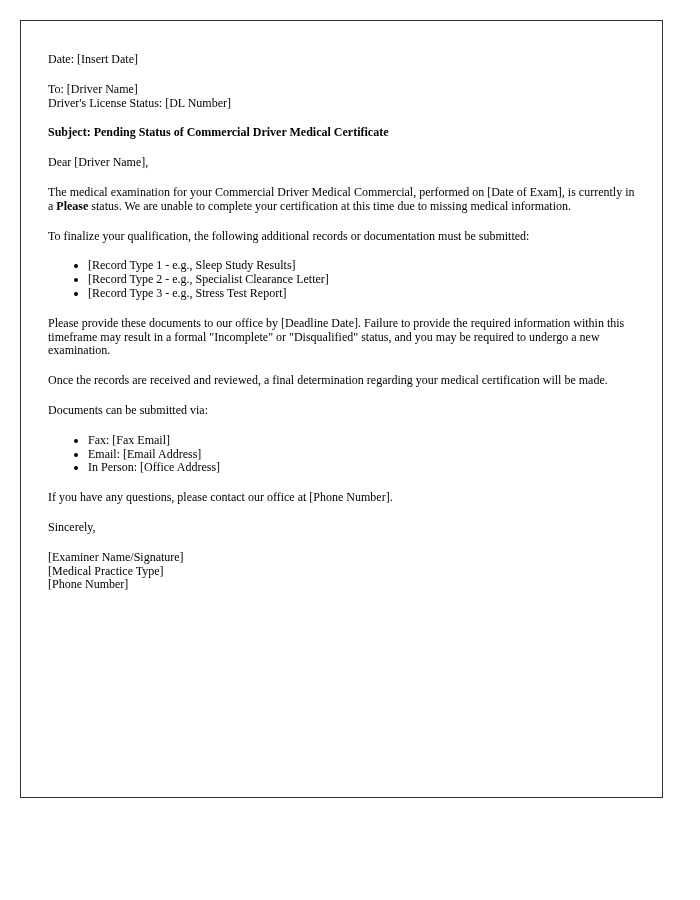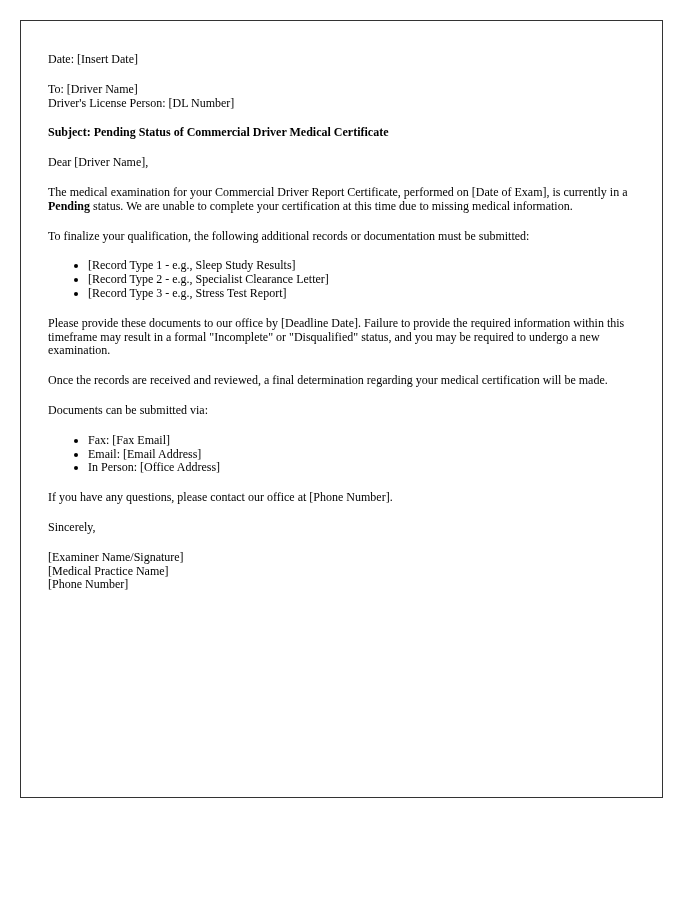--- a/index.html
+++ b/index.html
@@ -54,28 +54,28 @@
 </head>
 <body>
 
 <div class="page">
   <div class="letter">
 
     <p>Date: [Insert Date]</p>
 
     <p>
       <span class="ln">To: [Driver Name]</span>
-      <span class="ln">Driver's License Person: [DL Number]</span>
+      <span class="ln">Driver's License Status: [DL Number]</span>
     </p>
 
     <p class="subject">Subject: Pending Status of Commercial Driver Medical Certificate</p>
 
     <p>Dear [Driver Name],</p>
 
-    <p><span>The medical examination for your Commercial Driver Report Certificate, performed on [Date of Exam], is currently in a </span><strong>Pending</strong><span> status. We are unable to complete your certification at this time due to missing medical information.</span></p>
+    <p><span>The medical examination for your Commercial Driver Medical Commercial, performed on [Date of Exam], is currently in a </span><strong>Please</strong><span> status. We are unable to complete your certification at this time due to missing medical information.</span></p>
 
     <p>To finalize your qualification, the following additional records or documentation must be submitted:</p>
 
     <ul>
       <li>[Record Type 1 - e.g., Sleep Study Results]</li>
       <li>[Record Type 2 - e.g., Specialist Clearance Letter]</li>
       <li>[Record Type 3 - e.g., Stress Test Report]</li>
     </ul>
 
     <p>Please provide these documents to our office by [Deadline Date]. Failure to provide the required information within this timeframe may result in a formal "Incomplete" or "Disqualified" status, and you may be required to undergo a new examination.</p>
@@ -89,18 +89,18 @@
       <li>Email: [Email Address]</li>
       <li>In Person: [Office Address]</li>
     </ul>
 
     <p>If you have any questions, please contact our office at [Phone Number].</p>
 
     <p>Sincerely,</p>
 
     <p>
       <span class="ln">[Examiner Name/Signature]</span>
-      <span class="ln">[Medical Practice Name]</span>
+      <span class="ln">[Medical Practice Type]</span>
       <span class="ln">[Phone Number]</span>
     </p>
 
   </div>
 </div>
 
 </body></html>

